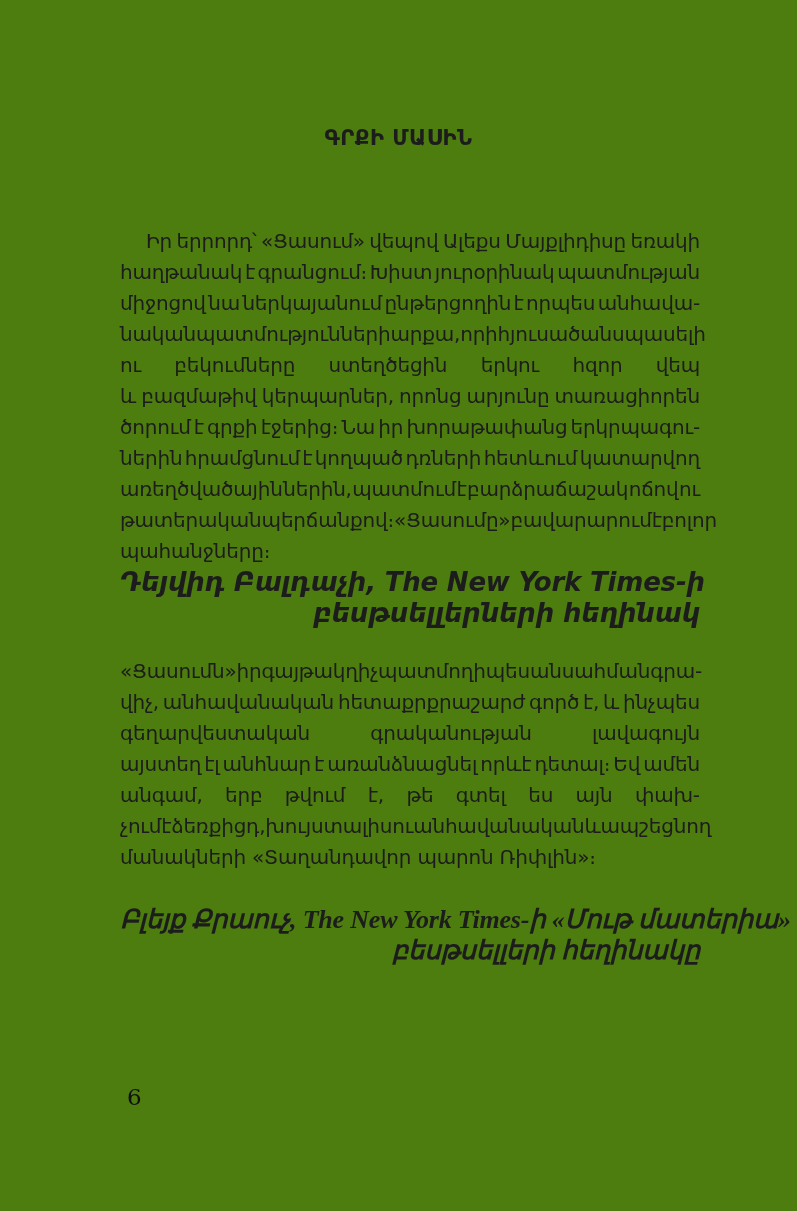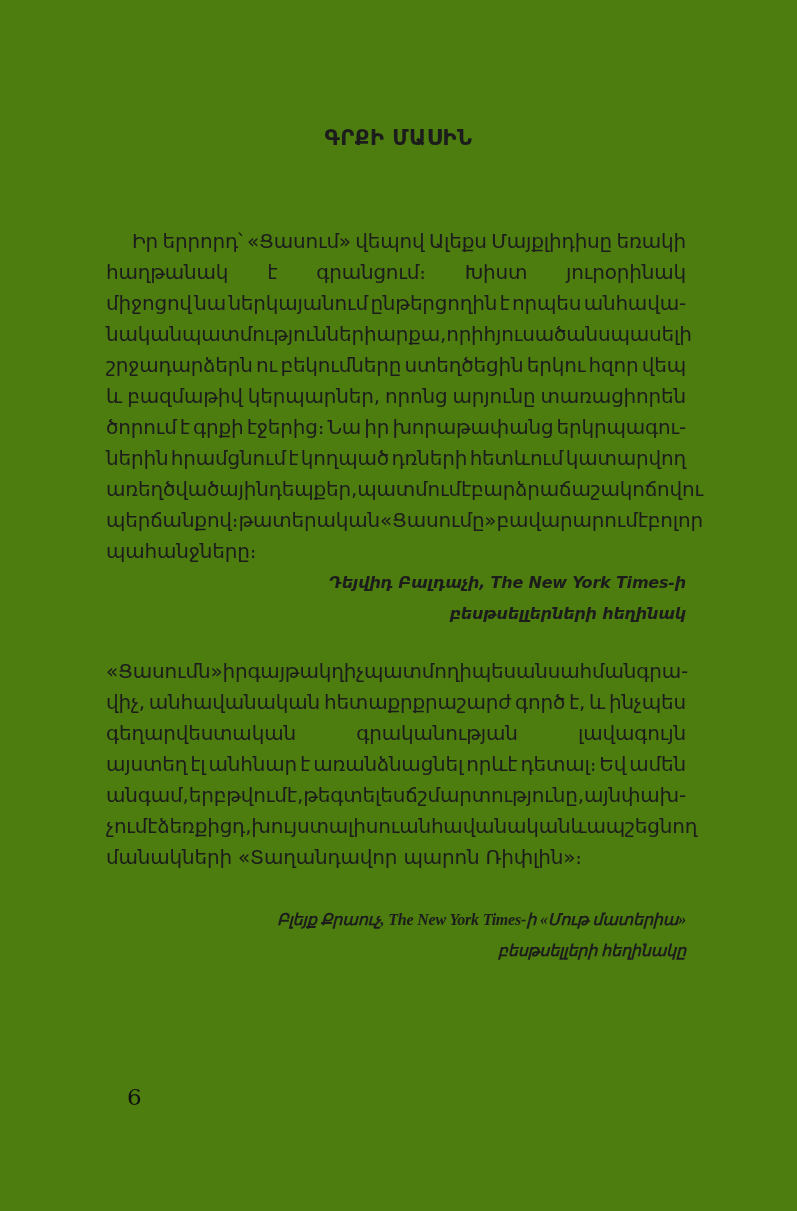--- a/index.html
+++ b/index.html
@@ -10,36 +10,36 @@
     background:#4d7c0f;
     font-family:"DejaVu Sans",sans-serif;
     color:#1c1c1c;
     overflow:hidden;
   }
   .title{
     position:absolute;top:126px;left:0;width:797px;
     text-align:center;
     font-size:21px;font-weight:bold;letter-spacing:0.5px;
   }
-  .block{position:absolute;left:106px;width:580px;}
+  .block{position:absolute;left:120px;width:580px;}
   .r1{top:226px;}
   .a1{top:567px;}
   .r2{top:656px;}
   .a2{top:904px;font-family:Liberation Serif, serif;}
   .line{
     height:31px;line-height:31px;
     font-size:20px;letter-spacing:-0.2px;
     white-space:nowrap;
   }
   .jline{display:flex;justify-content:space-between;}
   .jline span{white-space:nowrap;}
   .indent{padding-left:26px;}
   .attr{
     height:31px;line-height:31px;
-    font-size:16px;letter-spacing:-0.2px;
+    font-size:26px;letter-spacing:-0.2px;
     font-weight:bold;font-style:italic;
     text-align:right;white-space:nowrap;
   }
   .pagenum{
     position:absolute;left:127px;top:1084px;
     font-family:"DejaVu Serif",serif;
     font-size:23px;color:#111;
   }
 </style>
 </head>
@@ -58,40 +58,40 @@
         <span>Ալեքս</span>
         <span>Մայքլիդիսը</span>
         <span>եռակի</span>
       </div>
     <div class="line jline">
         <span>հաղթանակ</span>
         <span>է</span>
         <span>գրանցում։</span>
         <span>Խիստ</span>
         <span>յուրօրինակ</span>
+        <span>պատմության</span>
       </div>
     <div class="line jline">
         <span>միջոցով</span>
         <span>նա</span>
         <span>ներկայանում</span>
         <span>ընթերցողին</span>
         <span>է</span>
         <span>որպես</span>
         <span>անհավա-</span>
       </div>
     <div class="line jline">
         <span>նական</span>
         <span>պատմությունների</span>
         <span>արքա,</span>
         <span>որի</span>
         <span>հյուսած</span>
         <span>անսպասելի</span>
       </div>
     <div class="line jline">
-        <span>շրջադարձերն</span>
         <span>ու</span>
         <span>բեկումները</span>
         <span>ստեղծեցին</span>
         <span>երկու</span>
         <span>հզոր</span>
         <span>վեպ</span>
       </div>
     <div class="line jline">
         <span>և</span>
         <span>բազմաթիվ</span>
@@ -114,30 +114,30 @@
         <span>ներին</span>
         <span>հրամցնում</span>
         <span>է</span>
         <span>կողպած</span>
         <span>դռների</span>
         <span>հետևում</span>
         <span>կատարվող</span>
       </div>
     <div class="line jline">
         <span>առեղծվածային</span>
-        <span>դեպքեր,</span>
+        <span>ներին,</span>
         <span>պատմում</span>
         <span>է</span>
         <span>բարձրաճաշակ</span>
         <span>ոճով</span>
         <span>ու</span>
       </div>
     <div class="line jline">
+        <span>թատերական</span>
         <span>պերճանքով։</span>
-        <span>թատերական</span>
         <span>«Ցասումը»</span>
         <span>բավարարում</span>
         <span>է</span>
         <span>բոլոր</span>
       </div>
     <div class="line">պահանջները։</div>
   </div>
 
   <div class="block a1">
     <div class="attr">Դեյվիդ Բալդաչի, The New York Times-ի</div>
@@ -180,21 +180,20 @@
         <span>ամեն</span>
       </div>
     <div class="line jline">
         <span>անգամ,</span>
         <span>երբ</span>
         <span>թվում</span>
         <span>է,</span>
         <span>թե</span>
         <span>գտել</span>
         <span>ես</span>
-        <span>ճշմարտությունը,</span>
         <span>այն</span>
         <span>փախ-</span>
       </div>
     <div class="line jline">
         <span>չում</span>
         <span>է</span>
         <span>ձեռքիցդ,</span>
         <span>խույս</span>
         <span>տալիս</span>
         <span>ու</span>

